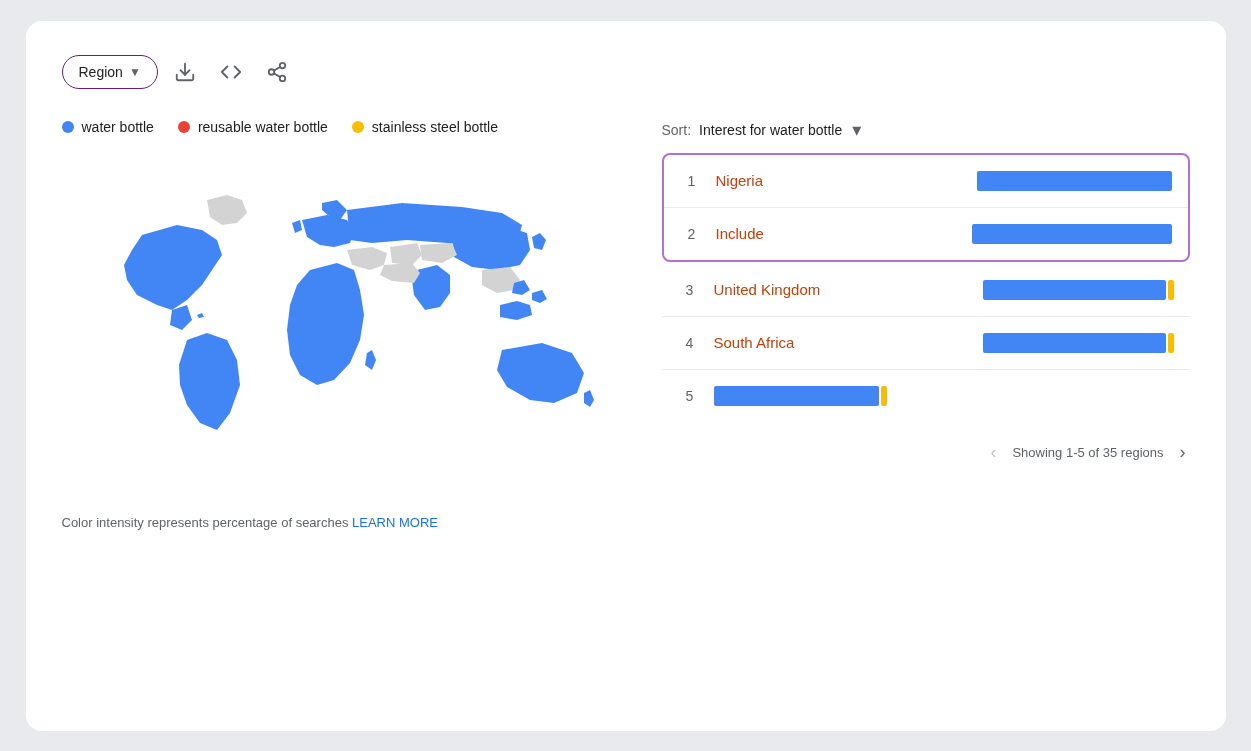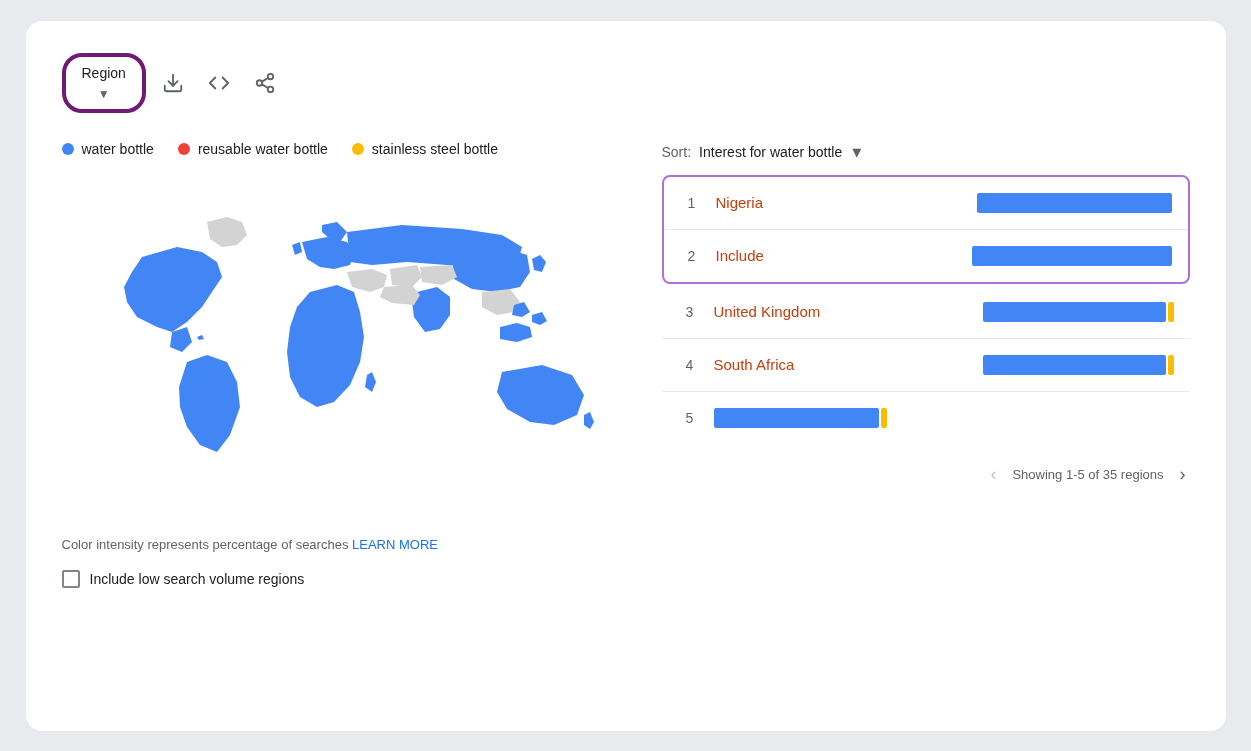--- a/index.html
+++ b/index.html
@@ -32,28 +32,27 @@
     }
     .header-actions {
       display: flex;
       align-items: center;
       gap: 8px;
     }
     .region-btn {
       display: flex;
       align-items: center;
       gap: 6px;
-      border: 4px solid #701a75;
+      border: 1px solid #701a75;
       border-radius: 20px;
       padding: 8px 16px;
       font-size: 14px;
       color: #202124;
       background: #fff;
       cursor: pointer;
-      flex-direction: column;
     }
     .region-btn .chevron { font-size: 12px; color: #5f6368; }
     .icon-btn {
       background: none;
       border: none;
       cursor: pointer;
       color: #5f6368;
       font-size: 20px;
       padding: 8px;
       display: flex;
@@ -326,24 +325,20 @@
           <path d="M 302 90 L 330 88 L 338 98 L 332 108 L 310 106 L 298 100 Z" fill="#d3d3d3"></path>
 
           <path d="M 338 70 L 370 68 L 375 80 L 360 88 L 340 85 Z" fill="#d3d3d3"></path>
         </svg>
       </div>
 
       <div class="map-footer">
         <span>Color intensity represents percentage of searches</span>
         <a href="#">LEARN MORE</a>
       </div>
-      <div class="checkbox-row">
-        <div class="checkbox-box"></div>
-        <span>Include low search volume regions</span>
-      </div>
     </div>
 
     <div class="right-panel">
       <div class="sort-row">
         <span>Sort:</span>
         <div class="sort-dropdown">
           <span>Interest for water bottle</span>
           <span class="chevron">▾</span>
         </div>
       </div>

